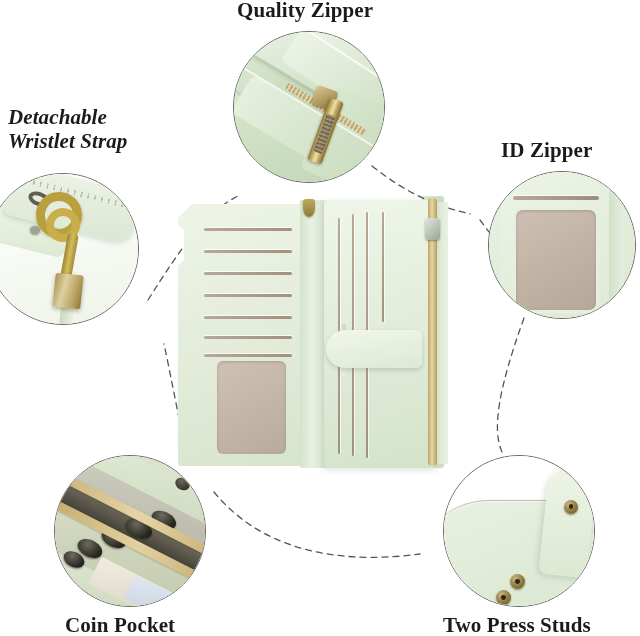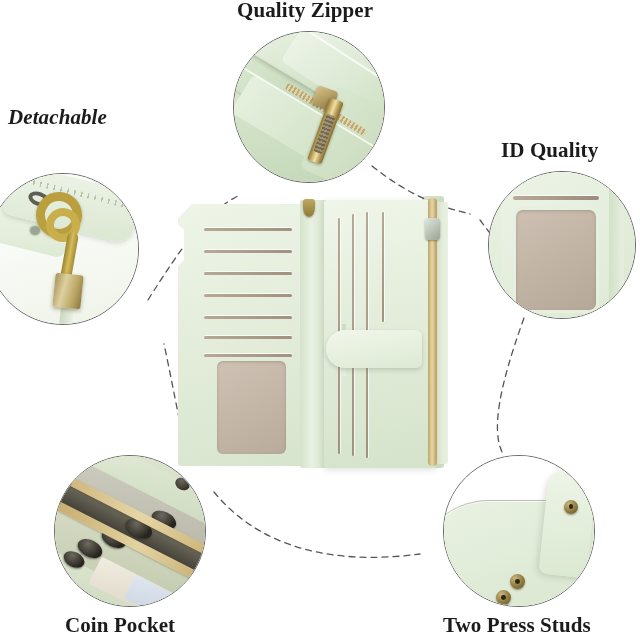--- a/index.html
+++ b/index.html
@@ -385,38 +385,39 @@
       <div class="z-seam z-s2"></div>
       <div class="z-seam z-s1"></div>
       <div class="z-teeth"></div>
       <div class="z-slider"></div>
       <div class="z-pull"></div>
     </div>
   </div>
 
   <div class="label lbl-strap">
     <div>Detachable</div>
+    <div>Wristlet Strap</div>
   </div>
   <div class="callout c-strap">
     <div class="cinner">
       <div class="s-bg"></div>
       <div class="s-strap2 grain"></div>
       <div class="s-strap grain"></div>
       <div class="s-perf"></div>
       <div class="s-eyelet"></div>
       <div class="s-ring"></div>
       <div class="s-knot"></div>
       <div class="s-knot2"></div>
       <div class="s-cord"></div>
       <div class="s-tail"></div>
       <div class="s-clasp"></div>
     </div>
   </div>
 
-  <div class="label lbl-id">ID Quality</div>
+  <div class="label lbl-id">ID Zipper</div>
   <div class="callout c-id">
     <div class="cinner">
       <div class="i-bg grain"></div>
       <div class="i-edge grain"></div>
       <div class="i-panel grain"></div>
       <div class="i-slot"></div>
       <div class="i-win"></div>
     </div>
   </div>
 

